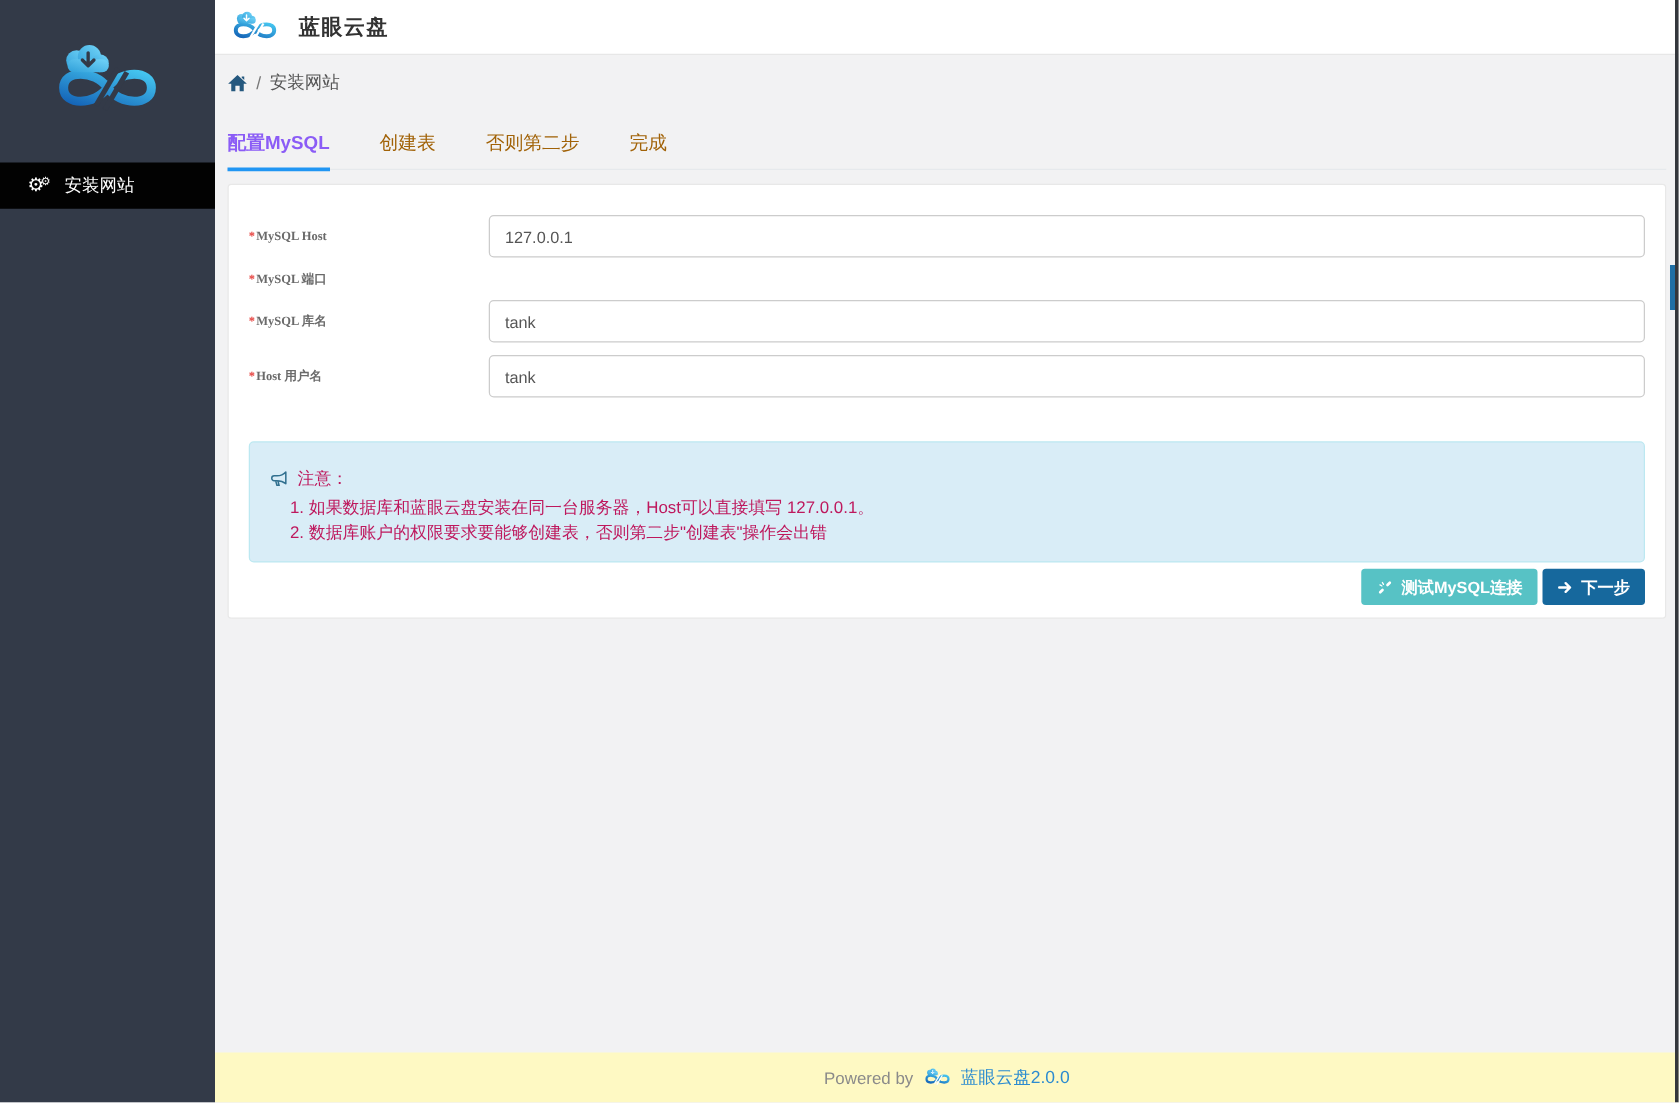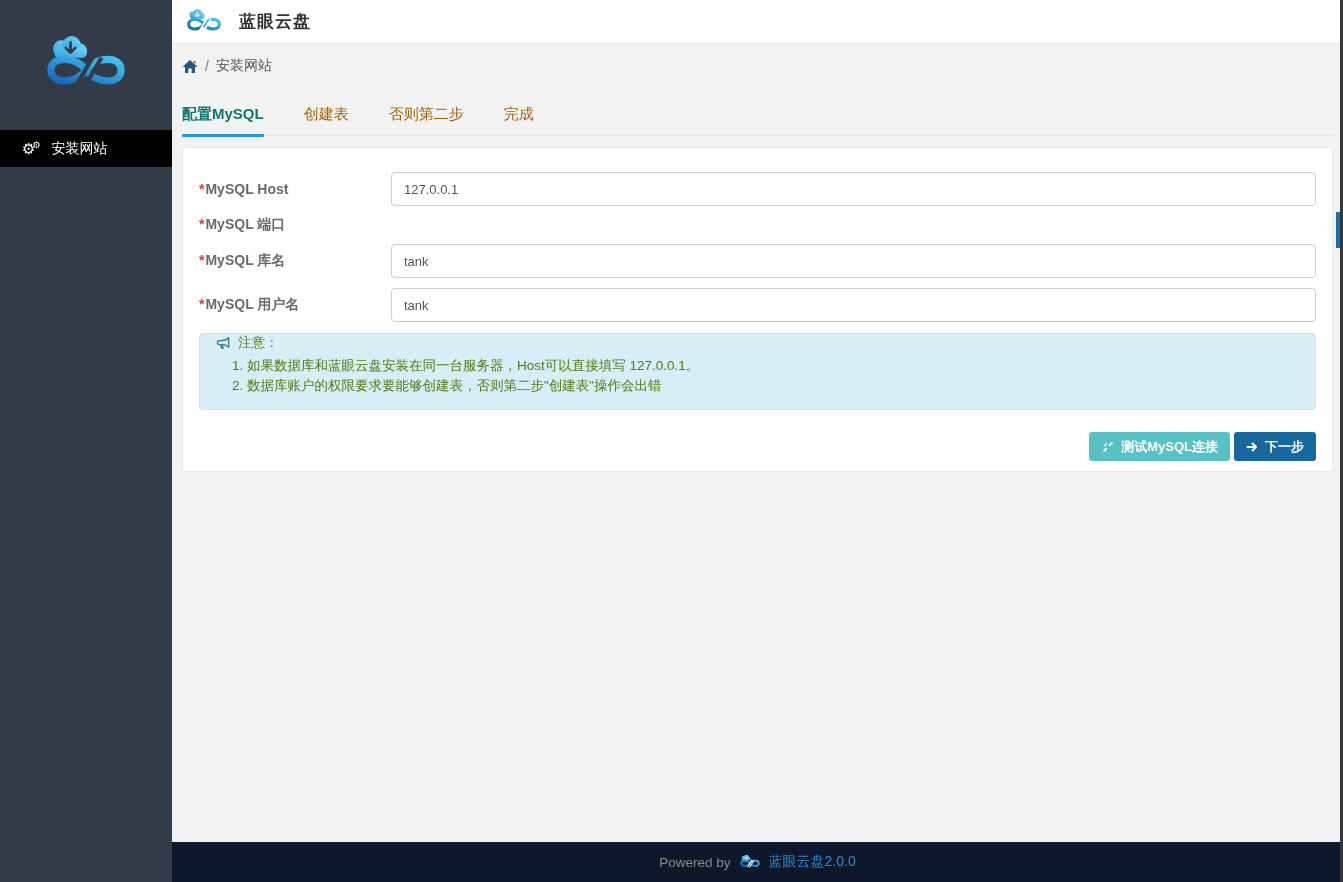--- a/index.html
+++ b/index.html
@@ -33,54 +33,54 @@
   .content { flex:1; padding:0 10px; }
 
   .breadcrumb { margin-top:13px; display:flex; align-items:center; gap:7px; font-size:14px; color:#555; }
   .breadcrumb .sep { color:#777; }
 
   .tabs { display:flex; gap:40px; margin-top:21px; border-bottom:1px solid #e6e9ec; }
   .tab {
     padding:9px 0 10px; font-size:15px; color:#a16207; cursor:pointer;
     border-bottom:3px solid transparent; margin-bottom:-2px;
   }
-  .tab.active { color:#0f766e; font-weight:bold; border-bottom-color:#2196f3; }
+  .tab.active { color:#8b5cf6; font-weight:bold; border-bottom-color:#2196f3; }
 
   .card {
     margin-top:11px; background:#fff; border:1px solid #e8e8e8; border-radius:3px;
     padding:24px 16px 10px;
   }
   .form-row { display:flex; align-items:center; margin-bottom:10px; }
-  .form-label { width:192px; flex-shrink:0; font-size:14px; font-weight:bold; color:#6a6a6a; }
+  .form-label { width:192px; flex-shrink:0; font-size:10px; font-weight:bold; color:#6a6a6a;font-family:Liberation Serif, serif; }
   .req { color:#e53935; margin-right:1px; }
   .form-control {
     flex:1; height:34px; border:1px solid #ccc; border-radius:4px;
     padding:6px 12px; font-size:13px; color:#555; outline:none;
     font-family:inherit; background:#fff;
   }
 
   .alert {
-    margin-top:11px; background:#d9edf7; border:1px solid #bce8f1; border-radius:4px;
-    color:#4d7c0f; padding:0 16px 14px; font-size:13.5px; line-height:18px;
+    margin-top:35px; background:#d9edf7; border:1px solid #bce8f1; border-radius:4px;
+    color:#be185d; padding:20px 16px 14px; font-size:13.5px; line-height:18px;
   }
   .alert-title { display:flex; align-items:center; gap:7px; }
   .alert ol { margin:5px 0 0; padding-left:31px; }
   .alert li { margin-top:2px; }
 
-  .actions { margin-top:22px; display:flex; justify-content:flex-end; gap:4px; }
+  .actions { margin-top:5px; display:flex; justify-content:flex-end; gap:4px; }
   .btn {
     height:29px; border:none; border-radius:3px; color:#fff; font-size:13px; font-weight:bold;
     display:inline-flex; align-items:center; gap:6px; padding:0 12px; cursor:pointer;
     font-family:inherit;
   }
   .btn-test { background:#57c2c5; }
   .btn-next { background:#16689d; }
 
   .footer {
-    height:40px; background:#0f172a; display:flex; align-items:center; justify-content:center;
+    height:40px; background:#fef9c3; display:flex; align-items:center; justify-content:center;
     gap:6px; font-size:13.5px; color:#8a8a8a; --cut:#ffffff;
   }
   .footer a { color:#2d8cd0; text-decoration:none; font-size:14px; }
 
   
   .win-edge { position:absolute; right:0; top:0; bottom:0; width:3px; background:#34373c; }
   .scroll-thumb { position:absolute; right:3px; top:212px; width:4px; height:36px; background:#1f6fa5; }
 
   .defs { position:absolute; width:0; height:0; overflow:hidden; }
 </style>
@@ -162,21 +162,21 @@
         <div class="form-row">
           <label class="form-label"><span class="req">*</span><span>MySQL 端口</span></label>
         </div>
 
         <div class="form-row">
           <label class="form-label"><span class="req">*</span><span>MySQL 库名</span></label>
           <input class="form-control" type="text" value="tank" style="">
         </div>
 
         <div class="form-row">
-          <label class="form-label"><span class="req">*</span><span>MySQL 用户名</span></label>
+          <label class="form-label"><span class="req">*</span><span>Host 用户名</span></label>
           <input class="form-control" type="text" value="tank" style="">
         </div>
 
 
         <div class="alert">
           <div class="alert-title">
             <svg width="15" height="14" viewBox="0 0 16 14">
               <path d="M13.5 1.2 V11.2 C11 9.2 8.5 8.7 6 8.7 H3.6 A2.1 2.1 0 0 1 3.6 4.5 H6 C8.5 4.5 11 4 13.5 1.2 Z" fill="none" stroke="#31708f" stroke-width="1.3" stroke-linejoin="round"></path>
               <path d="M4.9 9 L5.9 12.6 H7.7 L6.8 8.9" fill="none" stroke="#31708f" stroke-width="1.3"></path>
             </svg>

